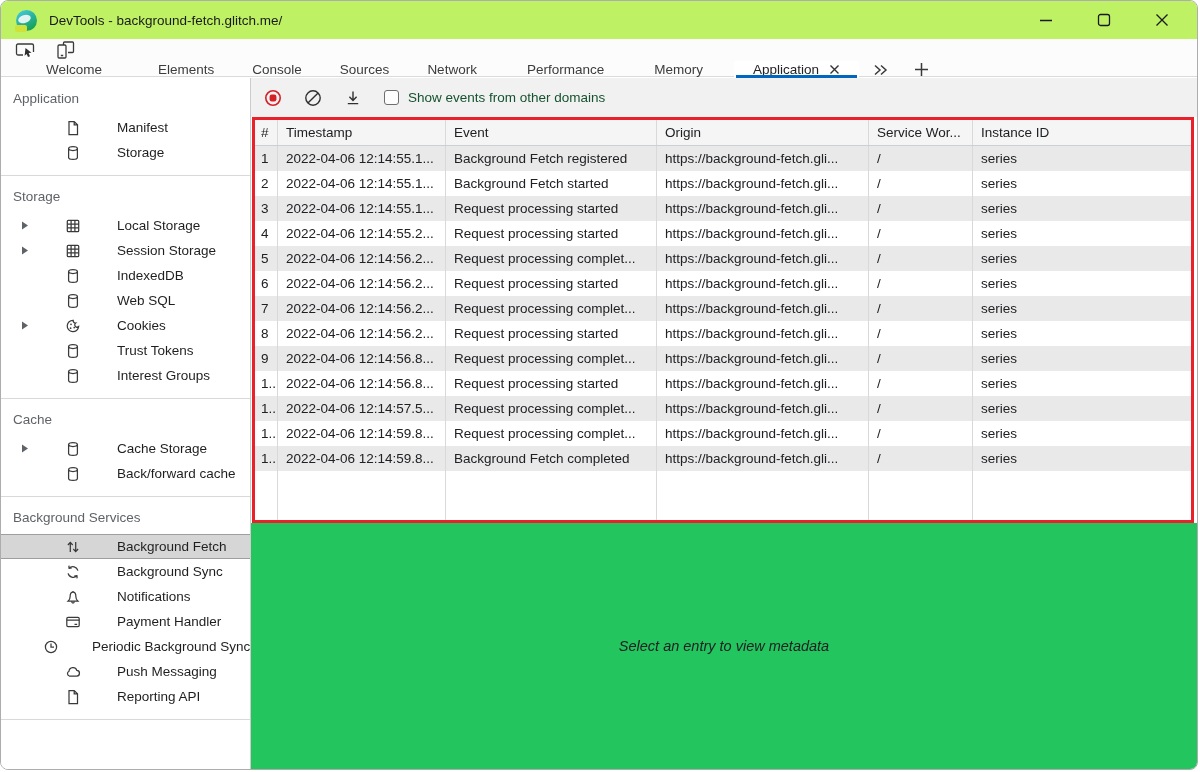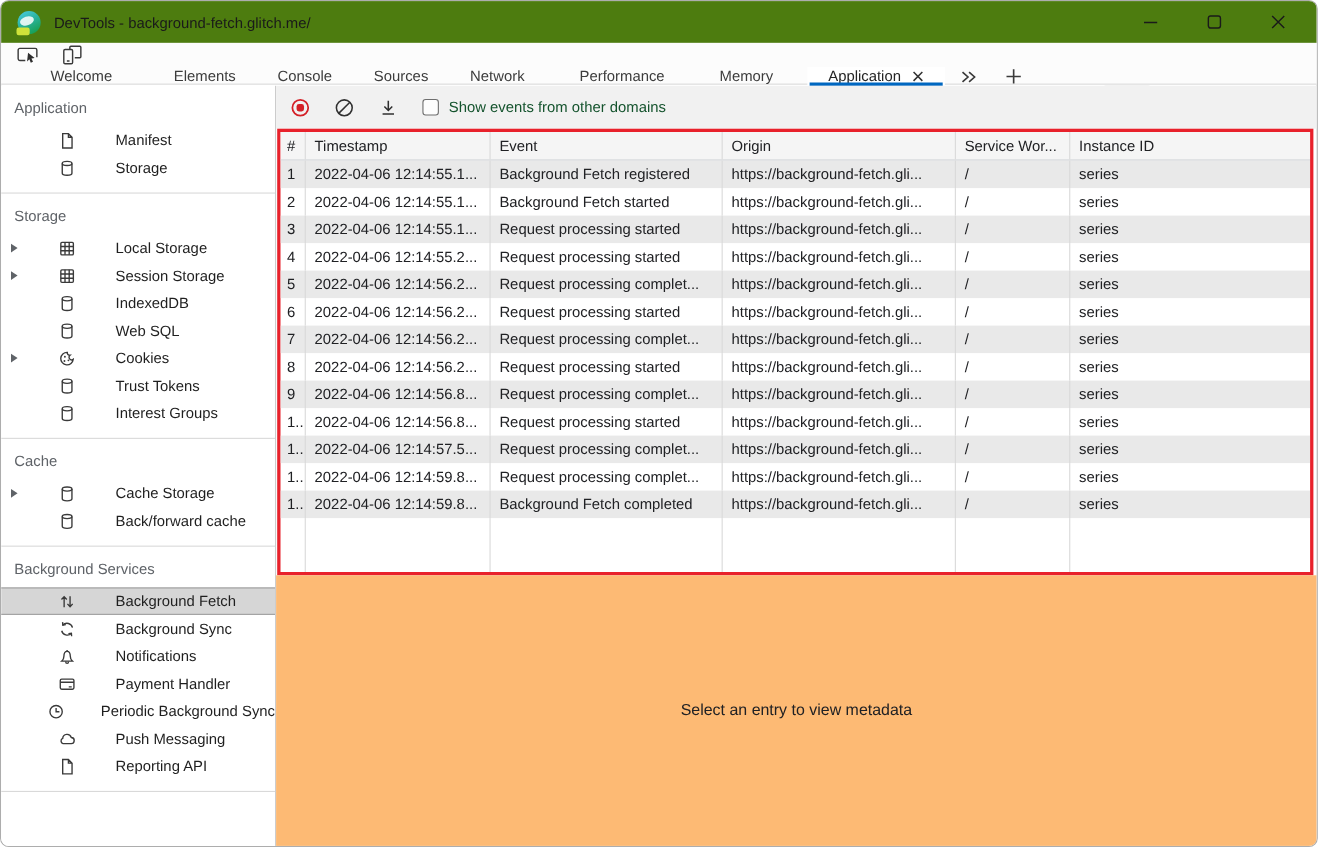--- a/index.html
+++ b/index.html
@@ -3,21 +3,21 @@
 <meta charset="utf-8">
 <style>
   * { margin:0; padding:0; box-sizing:border-box; }
   html,body { background:#fff; font-family:"Liberation Sans", sans-serif; }
   .window {
     position:relative; width:1198px; height:770px; margin:0;
     border:1px solid #adadad; border-radius:8px; overflow:hidden; background:#fff;
     color:#1f1f1f;
   }
   
-  .titlebar { height:38px; display:flex; align-items:center; padding-left:15px; background:#4d7c0f;justify-content:space-between; }
+  .titlebar { height:38px; display:flex; align-items:center; padding-left:15px; background:#bef264;justify-content:space-between; }
   .logo { position:relative; width:21px; height:21px; border-radius:50%;
           background:linear-gradient(150deg,#45c8d8 10%,#2bb3a0 45%,#169e4e 90%); flex:0 0 auto; }
   .logo::after { content:""; position:absolute; left:2px; top:5px; width:13px; height:8px;
           border-radius:50%; background:rgba(255,255,255,.85); transform:rotate(-18deg); }
   .logo-base { position:absolute; left:-1px; bottom:-1px; width:12px; height:7px;
           background:#cfe23a; border-radius:2px; }
   .title-text { margin-left:12px; font-size:13.5px; color:#1a1a1a; }
   .win-controls { margin-left:auto; display:flex; align-items:center; gap:44px; padding-right:28px; }
   .win-btn { width:14px; height:14px; display:flex; align-items:center; justify-content:center; }
   .win-btn svg { stroke:#1a1a1a; stroke-width:1.3; fill:none; }
@@ -39,21 +39,21 @@
       border:1px solid #cfcfcf; border-radius:4px; padding:3px 9px 3px 7px; font-size:13.5px; color:#1f1f1f; }
   .right-icon { display:flex; align-items:center; }
   .right-icon svg { stroke:#2f2f2f; fill:none; stroke-width:1.3; }
   
   .main { position:absolute; top:77px; bottom:0; left:0; right:0; display:flex; }
   
   .sidebar { width:250px; flex:0 0 250px; border-right:1px solid #cccccc; background:#fff; overflow:hidden; font-size:13.5px; }
   .s-section { padding:4px 0 10px 0; }
   .s-section + .s-section { border-top:1px solid #d9d9d9; }
   .s-header { color:#5f6368; padding:9px 0 9px 12px; font-size:13.5px; }
-  .s-item { height:25px; display:flex; align-items:center; padding-left:6px; cursor:default;gap:24px; }
+  .s-item { height:25px; display:flex; align-items:center; padding-left:18px; cursor:default;gap:24px; }
   .s-item.selected { background:#d6d6d6; border-top:1px solid #9e9e9e; border-bottom:1px solid #9e9e9e; }
   .arrow-slot { width:22px; display:flex; align-items:center; }
   .arrow-slot svg { fill:#5f6368; }
   .s-icon { width:19px; display:flex; align-items:center; margin-right:9px; }
   .s-icon svg { stroke:#3a3a3a; fill:none; stroke-width:1.25; }
   .s-label { color:#1f1f1f; white-space:nowrap; }
   .s-bottom { border-top:1px solid #d9d9d9; height:10px; }
   
   .content { flex:1; display:flex; flex-direction:column; min-width:0; }
   .ctoolbar { height:39px; flex:0 0 39px; background:#f1f1f1; display:flex; align-items:center; padding-left:13px; gap:22px; }
@@ -69,21 +69,21 @@
   .thead { height:26px; background:#f5f5f5; border-bottom:1px solid #ccd0d4; }
   .thead .c { line-height:25px; }
   .c { font-size:13.5px; color:#202124; padding-left:8px; line-height:25px; white-space:nowrap;
        overflow:hidden; border-right:1px solid #d9d9d9; }
   .c-num { padding-left:6px; }
   .c-last { border-right:none; }
   .body-row { height:25px; }
   .body-row:nth-child(even) { background:#e9e9e9; }
   .filler { flex:1; }
   
-  .meta-pane { flex:1; display:flex; align-items:center; justify-content:center; background:#fdba74; }
+  .meta-pane { flex:1; display:flex; align-items:center; justify-content:center; background:#22c55e;font-style:italic; }
   .meta-text { font-size:14.5px; color:#202124; }
 </style>
 </head>
 <body>
 
 <div class="window">
 
   <div class="titlebar">
     <div class="logo">
         <div class="logo-base"></div>

